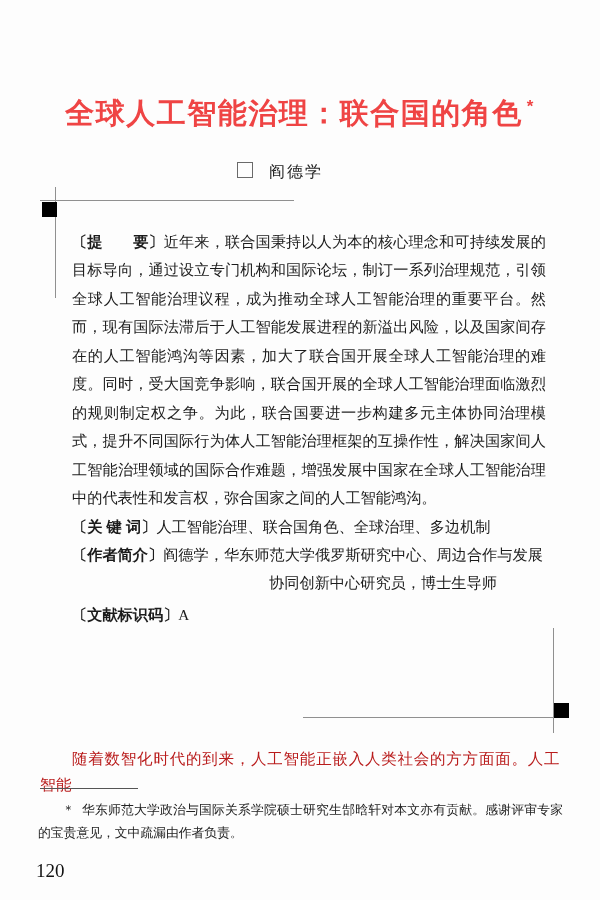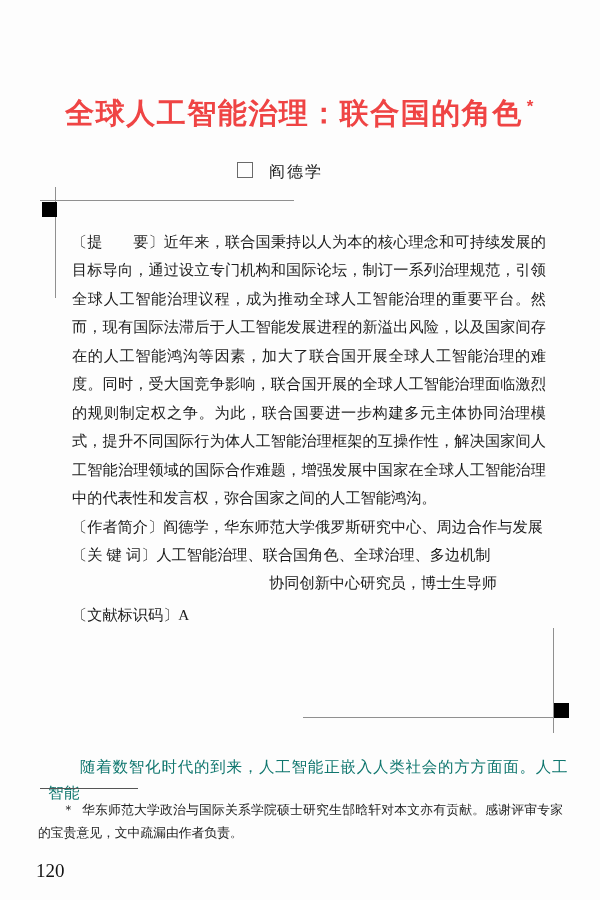--- a/index.html
+++ b/index.html
@@ -39,30 +39,30 @@
   .br-h{left:303px;top:717px;width:265px;height:1px;}
   .br-sq{left:554px;top:703px;}
   
   .meta-block{
     position:absolute;left:72px;top:228px;width:474px;
     font-size:15.2px;line-height:28.45px;color:#1c1c1c;
   }
   .meta-block p{margin:0;}
   .meta-block .lbl{
     font-family:"Liberation Sans","DejaVu Sans",sans-serif;
-    font-weight:400;font-style:normal;
+    font-weight:700;font-style:normal;
   }
   .abstract-p{text-align:justify;}
   .bio-cont{margin-left:148px !important;text-align:center;}
   .spaced{margin-top:3px !important;}
   
   .body-para{
     position:absolute;left:40px;top:746px;width:520px;
-    margin:8px;font-size:15.5px;letter-spacing:0.5px;
-    text-indent:32px;text-align:justify;line-height:26px;color:#0f766e;
+    margin:0;font-size:15.5px;letter-spacing:0.5px;
+    text-indent:32px;text-align:justify;line-height:26px;color:#b91c1c;
   }
   
   .footnote-rule{position:absolute;left:40px;top:788px;width:98px;height:1px;background:#555;}
   .footnote{
     position:absolute;left:38px;top:799px;width:525px;
     margin:0;font-size:12.8px;line-height:22.5px;
     text-indent:24px;text-align:justify;color:#222;
   }
   .footnote .fn-marker{margin-right:7px;}
   
@@ -85,22 +85,22 @@
 
   <div class="mark tl-v"></div>
   <div class="mark tl-h"></div>
   <div class="sq tl-sq"></div>
   <div class="mark br-v"></div>
   <div class="mark br-h"></div>
   <div class="sq br-sq"></div>
 
   <div class="meta-block">
     <p class="abstract-p"><span class="lbl">〔提　　要〕</span><span>近年来，联合国秉持以人为本的核心理念和可持续发展的目标导向，通过设立专门机构和国际论坛，制订一系列治理规范，引领全球人工智能治理议程，成为推动全球人工智能治理的重要平台。然而，现有国际法滞后于人工智能发展进程的新溢出风险，以及国家间存在的人工智能鸿沟等因素，加大了联合国开展全球人工智能治理的难度。同时，受大国竞争影响，联合国开展的全球人工智能治理面临激烈的规则制定权之争。为此，联合国要进一步构建多元主体协同治理模式，提升不同国际行为体人工智能治理框架的互操作性，解决国家间人工智能治理领域的国际合作难题，增强发展中国家在全球人工智能治理中的代表性和发言权，弥合国家之间的人工智能鸿沟。</span></p>
+    <p><span class="lbl">〔关 键 词〕</span><span>人工智能治理、联合国角色、全球治理、多边机制</span></p>
     <p><span class="lbl">〔作者简介〕</span><span>阎德学，华东师范大学俄罗斯研究中心、周边合作与发展</span></p>
-    <p><span class="lbl">〔关 键 词〕</span><span>人工智能治理、联合国角色、全球治理、多边机制</span></p>
     <p class="bio-cont">协同创新中心研究员，博士生导师</p>
     <p class="spaced"><span class="lbl">〔文献标识码〕</span><span>A</span></p>
   </div>
 
   <p class="body-para">随着数智化时代的到来，人工智能正嵌入人类社会的方方面面。人工智能</p>
 
   <div class="footnote-rule"></div>
   <p class="footnote"><span class="fn-marker">＊</span><span>华东师范大学政治与国际关系学院硕士研究生郜晗轩对本文亦有贡献。感谢评审专家的宝贵意见，文中疏漏由作者负责。</span></p>
 
   <div class="page-number">120</div>

